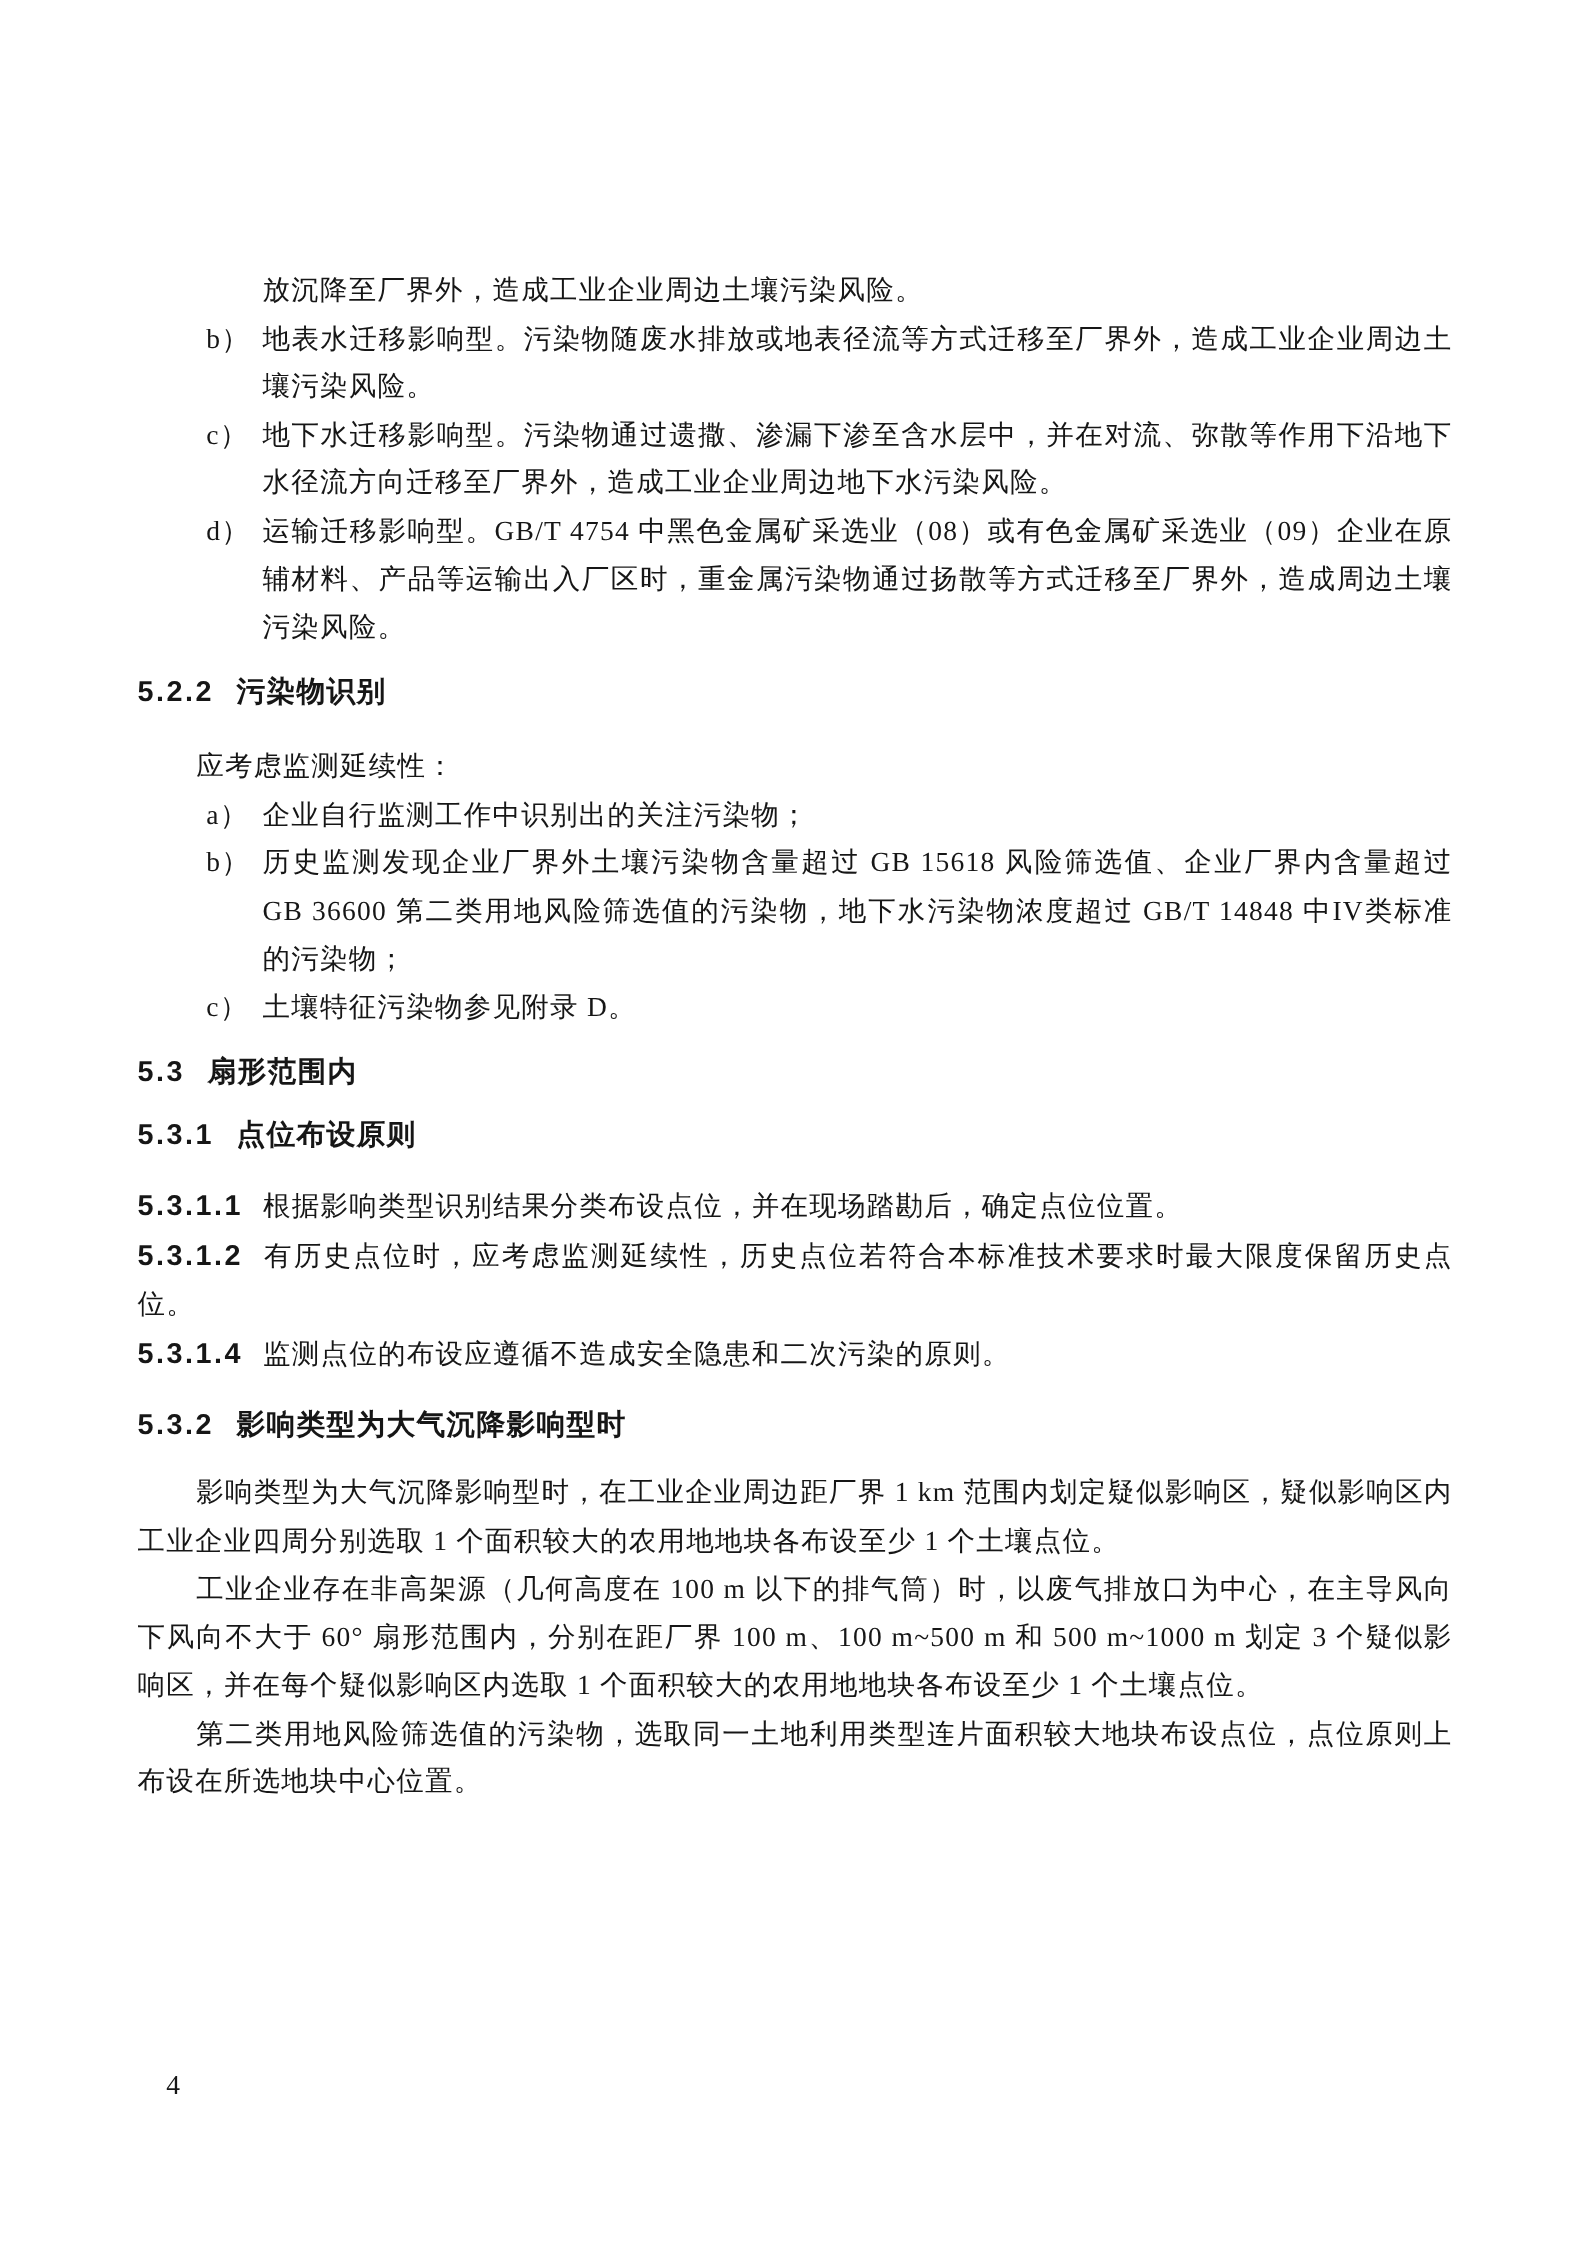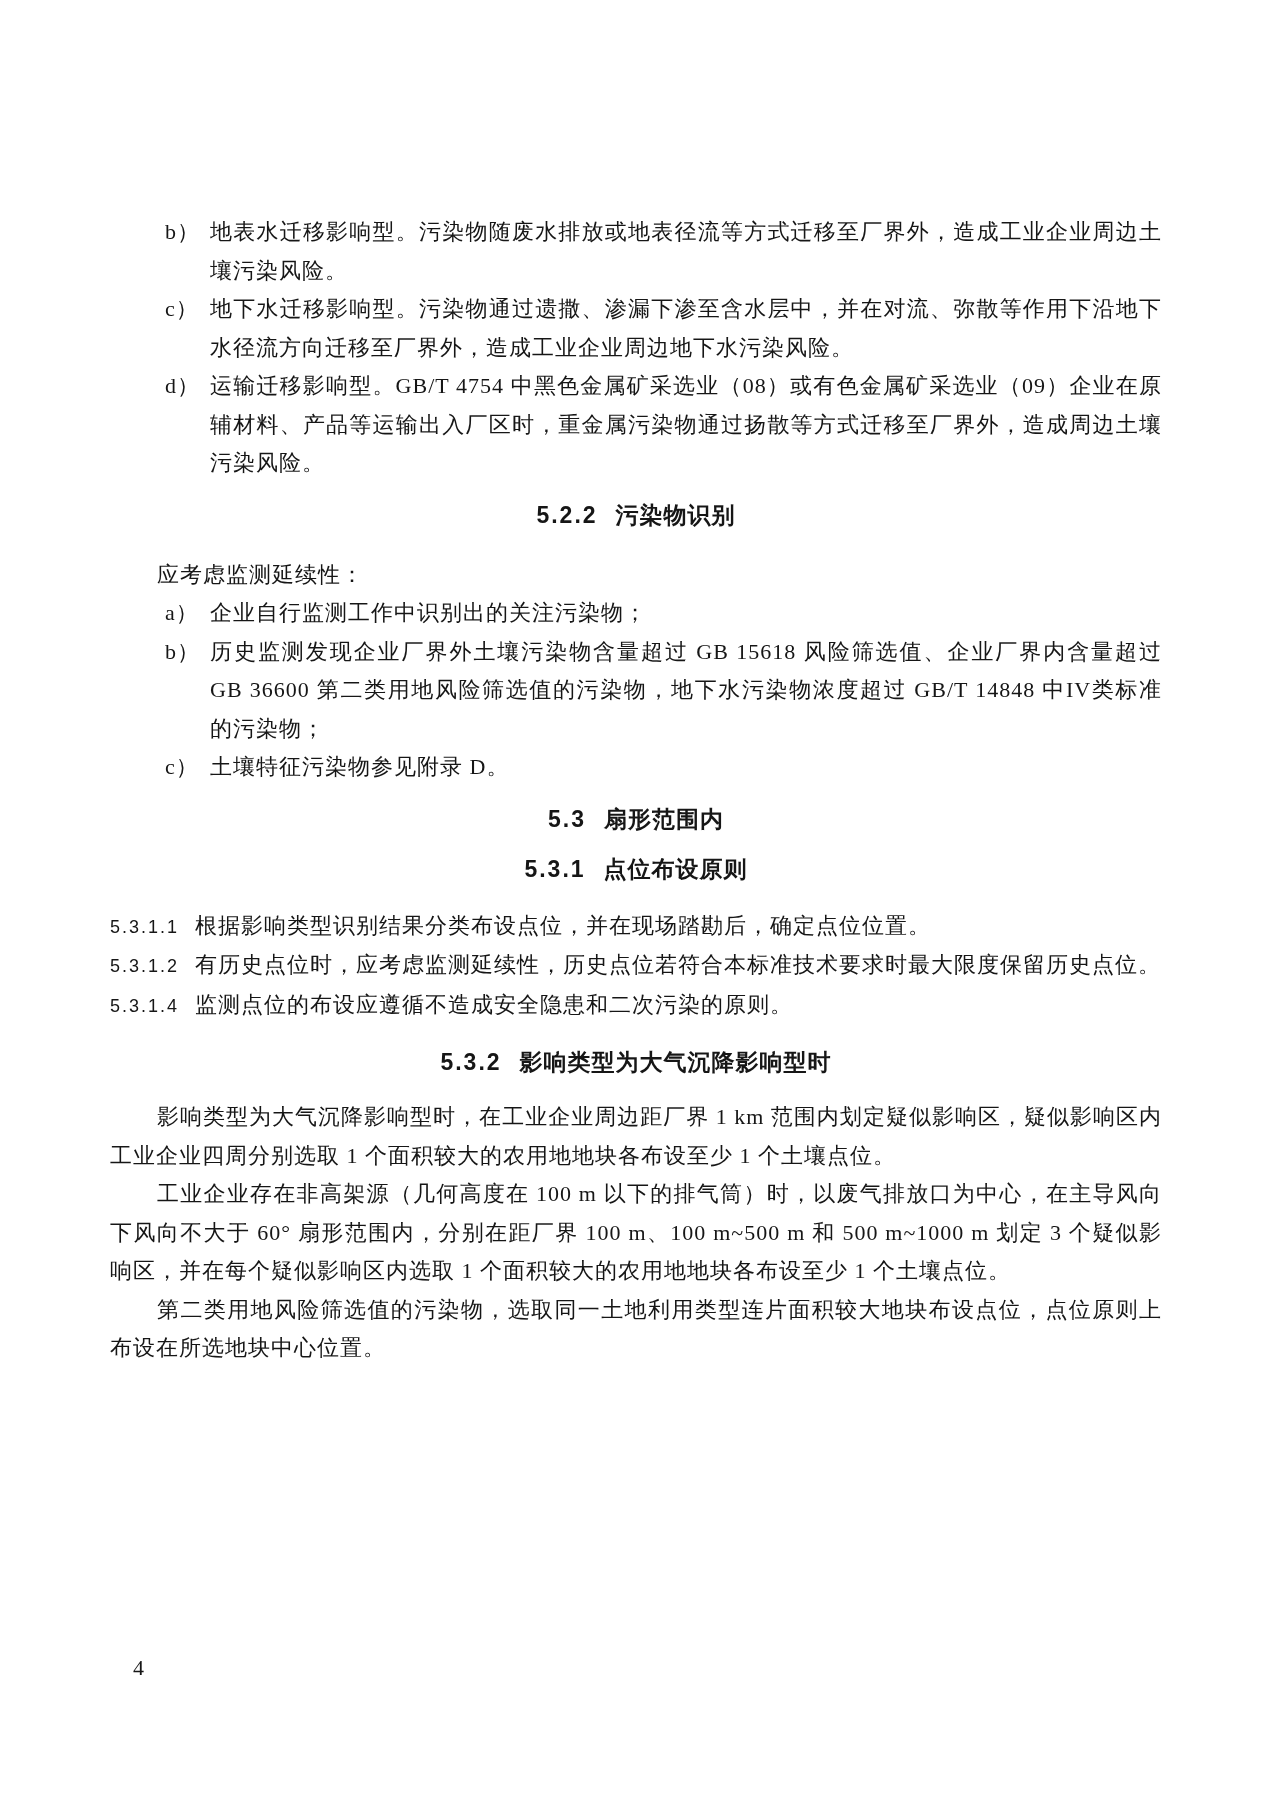--- a/index.html
+++ b/index.html
@@ -35,57 +35,58 @@
   .hang .txt { flex: 1 1 auto; text-align: justify; }
 
   
   .heading {
     font-family: "Liberation Sans", "DejaVu Sans", sans-serif;
     font-weight: bold;
     font-size: 23px;
     line-height: 45px;
     letter-spacing: 1px;
     margin: 0;
-    text-align: center;
+    text-align: left;
   }
   .heading .h-num { margin-right: 18px; letter-spacing: 2px; }
   .h-522 { margin: 10px 0 18px 0; }
   .h-53  { margin: 10px 0 0 0; }
   .h-531 { margin: 5px 0 0 0; }
   .h-532 { margin: 15px 0 13px 0; }
 
   
   .para { text-indent: 47px; }
 
   
   .clauses { margin-top: 15px; }
   .clause { text-align: justify; }
   .clause .c-num {
     font-family: "Liberation Sans", "DejaVu Sans", sans-serif;
-    font-weight: normal;
-    font-size: 18px;
+    font-weight: bold;
+    font-size: 23px;
     letter-spacing: 2px;
     margin-right: 16px;
   }
 
   .page-number {
     position: absolute;
     left: 133px;
     top: 1655px;
     font-size: 22px;
     font-family: "Liberation Serif", "DejaVu Serif", serif;
     color: #161616;
   }
 </style>
 </head>
 <body>
 
 <div class="page">
   <div class="content">
 
+    <p class="cont">放沉降至厂界外，造成工业企业周边土壤污染风险。</p>
 
     <div class="hang">
       <span class="lab">b）</span>
       <span class="txt">地表水迁移影响型。污染物随废水排放或地表径流等方式迁移至厂界外，造成工业企业周边土壤污染风险。</span>
     </div>
 
     <div class="hang">
       <span class="lab">c）</span>
       <span class="txt">地下水迁移影响型。污染物通过遗撒、渗漏下渗至含水层中，并在对流、弥散等作用下沿地下水径流方向迁移至厂界外，造成工业企业周边地下水污染风险。</span>
     </div>

